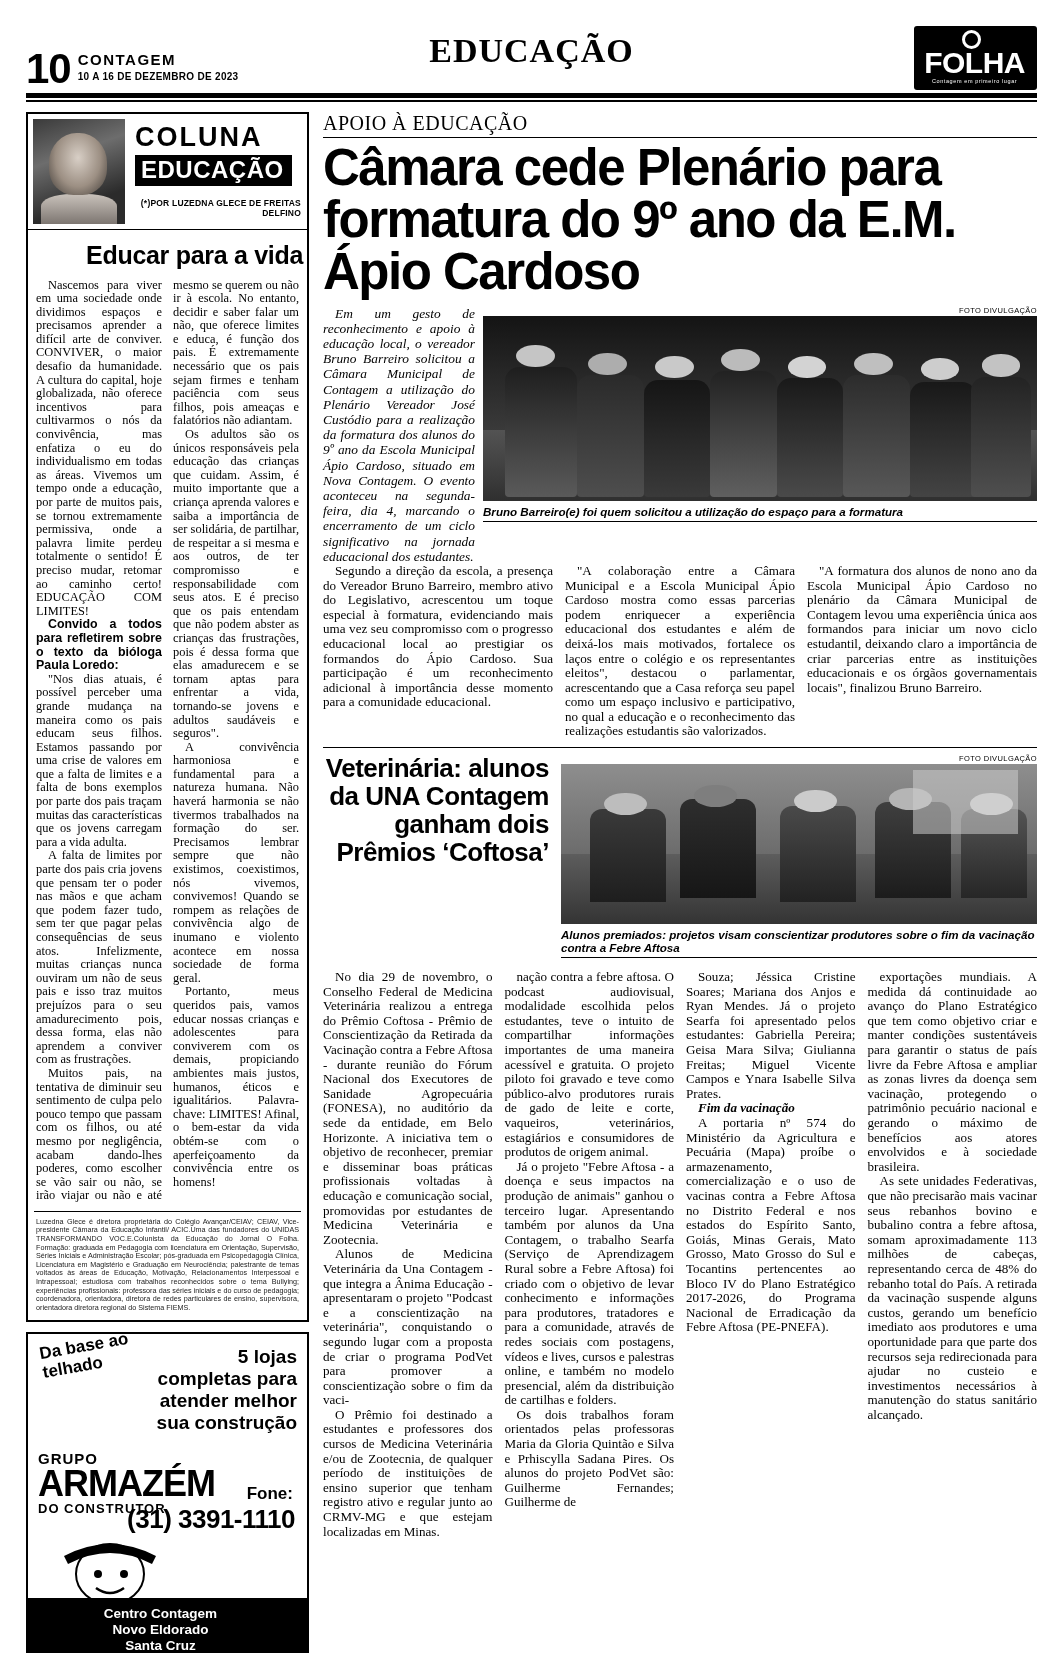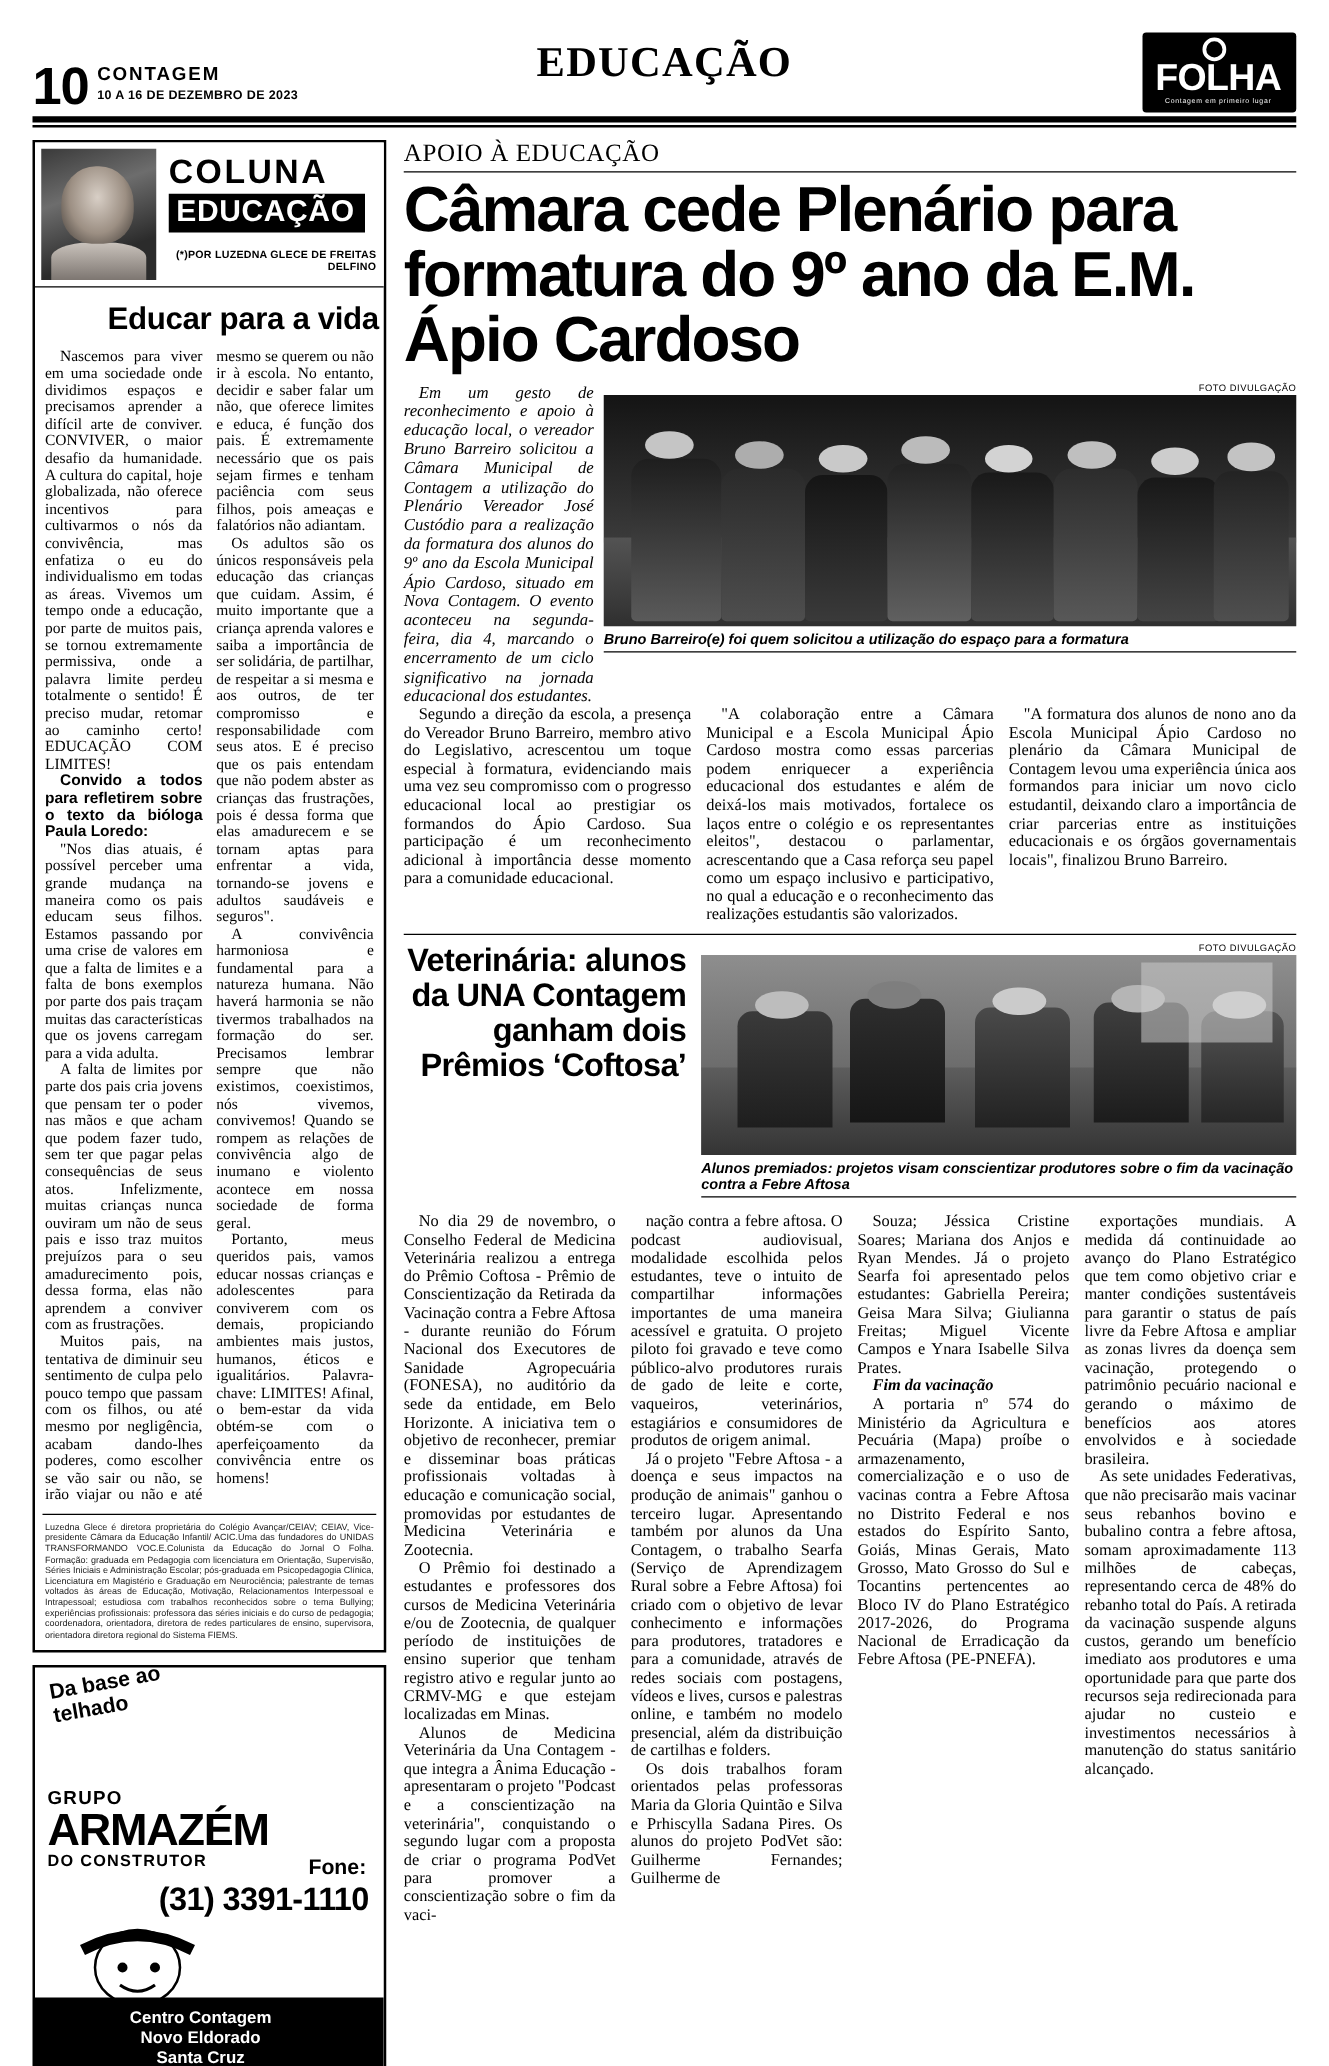--- a/index.html
+++ b/index.html
@@ -123,21 +123,21 @@
     width:128px; flex:0 0 128px; padding:12px 0 0 8px;
     font-family:"Liberation Sans", sans-serif;
     font-weight:bold; font-size:17px; line-height:19px;
     transform:rotate(-10deg); transform-origin:left top;
   }
   .ad-head {
     flex:1; padding:12px 10px 0 0; text-align:right;
     font-family:"Liberation Sans", sans-serif;
     font-weight:bold; font-size:19px; line-height:22px;
   }
-  .ad-logo { position:absolute; left:10px; top:96px; width:180px; }
+  .ad-logo { position:absolute; left:10px; top:116px; width:180px; }
   .ad-logo-1 { font-family:"Liberation Sans", sans-serif; font-weight:bold; font-size:15px; letter-spacing:1px; }
   .ad-logo-2 { font-family:"Liberation Sans", sans-serif; font-weight:bold; font-size:36px; line-height:34px; letter-spacing:-1px; }
   .ad-logo-3 { font-family:"Liberation Sans", sans-serif; font-weight:bold; font-size:13px; letter-spacing:1px; }
   .ad-phone-label {
     position:absolute; right:14px; top:150px;
     font-family:"Liberation Sans", sans-serif; font-weight:bold; font-size:17px;
   }
   .ad-phone {
     position:absolute; right:12px; top:170px;
     font-family:"Liberation Sans", sans-serif; font-weight:bold; font-size:26px; letter-spacing:-0.5px;
@@ -258,20 +258,21 @@
           <p>Os adultos são os únicos responsáveis pela educação das crianças que cuidam. Assim, é muito importante que a criança aprenda valores e saiba a importância de ser solidária, de partilhar, de respeitar a si mesma e aos outros, de ter compromisso e responsabilidade com seus atos. E é preciso que os pais entendam que não podem abster as crianças das frustrações, pois é dessa forma que elas amadurecem e se tornam aptas para enfrentar a vida, tornando-se jovens e adultos saudáveis e seguros".</p>
           <p>A convivência harmoniosa e fundamental para a natureza humana. Não haverá harmonia se não tivermos trabalhados na formação do ser. Precisamos lembrar sempre que não existimos, coexistimos, nós vivemos, convivemos! Quando se rompem as relações de convivência algo de inumano e violento acontece em nossa sociedade de forma geral.</p>
           <p>Portanto, meus queridos pais, vamos educar nossas crianças e adolescentes para conviverem com os demais, propiciando ambientes mais justos, humanos, éticos e igualitários. Palavra-chave: LIMITES! Afinal, o bem-estar da vida obtém-se com o aperfeiçoamento da convivência entre os homens!</p>
         </div>
         <div class="credits">Luzedna Glece é diretora proprietária do Colégio Avançar/CEIAV; CEIAV, Vice-presidente Câmara da Educação Infantil/ ACIC.Uma das fundadores do UNIDAS TRANSFORMANDO VOC.E.Colunista da Educação do Jornal O Folha. Formação: graduada em Pedagogia com licenciatura em Orientação, Supervisão, Séries Iniciais e Administração Escolar; pós-graduada em Psicopedagogia Clínica, Licenciatura em Magistério e Graduação em Neurociência; palestrante de temas voltados às áreas de Educação, Motivação, Relacionamentos Interpessoal e Intrapessoal; estudiosa com trabalhos reconhecidos sobre o tema Bullying; experiências profissionais: professora das séries iniciais e do curso de pedagogia; coordenadora, orientadora, diretora de redes particulares de ensino, supervisora, orientadora diretora regional do Sistema FIEMS.</div>
       </div>
 
       <div class="ad-box">
         <div class="ad-top">
           <div class="ad-slogan">Da base ao telhado</div>
+          <div class="ad-head">5 lojas completas para atender melhor sua construção</div>
         </div>
         <div class="ad-logo">
           <div class="ad-logo-1">GRUPO</div>
           <div class="ad-logo-2">ARMAZÉM</div>
           <div class="ad-logo-3">DO CONSTRUTOR</div>
         </div>
         <div class="ad-phone-label">Fone:</div>
         <div class="ad-phone">(31) 3391-1110</div>
         <svg class="ad-mascot" viewBox="0 0 132 150">
           <ellipse cx="66" cy="44" rx="34" ry="30" fill="#fff" stroke="#000" stroke-width="2"></ellipse>
@@ -364,22 +365,22 @@
             <div style="position:absolute;left:86%;top:18%;width:9%;height:14%;border-radius:50%;background:#ddd1c3;"></div>
             <div style="position:absolute;right:4%;top:4%;width:22%;height:40%;background:#ccc;opacity:.55;"></div>
           </div>
           <div class="caption">Alunos premiados: projetos visam conscientizar produtores sobre o fim da vacinação contra a Febre Aftosa</div>
         </div>
       </div>
 
       <div class="cols4">
         <div class="c">
           <p>No dia 29 de novembro, o Conselho Federal de Medicina Veterinária realizou a entrega do Prêmio Coftosa - Prêmio de Conscientização da Retirada da Vacinação contra a Febre Aftosa - durante reunião do Fórum Nacional dos Executores de Sanidade Agropecuária (FONESA), no auditório da sede da entidade, em Belo Horizonte. A iniciativa tem o objetivo de reconhecer, premiar e disseminar boas práticas profissionais voltadas à educação e comunicação social, promovidas por estudantes de Medicina Veterinária e Zootecnia.</p>
+          <p>Alunos de Medicina Veterinária da Una Contagem - que integra a Ânima Educação - apresentaram o projeto "Podcast e a conscientização na veterinária", conquistando o segundo lugar com a proposta de criar o programa PodVet para promover a conscientização sobre o fim da vaci-</p>
           <p>O Prêmio foi destinado a estudantes e professores dos cursos de Medicina Veterinária e/ou de Zootecnia, de qualquer período de instituições de ensino superior que tenham registro ativo e regular junto ao CRMV-MG e que estejam localizadas em Minas.</p>
-          <p>Alunos de Medicina Veterinária da Una Contagem - que integra a Ânima Educação - apresentaram o projeto "Podcast e a conscientização na veterinária", conquistando o segundo lugar com a proposta de criar o programa PodVet para promover a conscientização sobre o fim da vaci-</p>
         </div>
         <div class="c">
           <p>nação contra a febre aftosa. O podcast audiovisual, modalidade escolhida pelos estudantes, teve o intuito de compartilhar informações importantes de uma maneira acessível e gratuita. O projeto piloto foi gravado e teve como público-alvo produtores rurais de gado de leite e corte, vaqueiros, veterinários, estagiários e consumidores de produtos de origem animal.</p>
           <p>Já o projeto "Febre Aftosa - a doença e seus impactos na produção de animais" ganhou o terceiro lugar. Apresentando também por alunos da Una Contagem, o trabalho Searfa (Serviço de Aprendizagem Rural sobre a Febre Aftosa) foi criado com o objetivo de levar conhecimento e informações para produtores, tratadores e para a comunidade, através de redes sociais com postagens, vídeos e lives, cursos e palestras online, e também no modelo presencial, além da distribuição de cartilhas e folders.</p>
           <p>Os dois trabalhos foram orientados pelas professoras Maria da Gloria Quintão e Silva e Prhiscylla Sadana Pires. Os alunos do projeto PodVet são: Guilherme Fernandes; Guilherme de</p>
         </div>
         <div class="c">
           <p>Souza; Jéssica Cristine Soares; Mariana dos Anjos e Ryan Mendes. Já o projeto Searfa foi apresentado pelos estudantes: Gabriella Pereira; Geisa Mara Silva; Giulianna Freitas; Miguel Vicente Campos e Ynara Isabelle Silva Prates.</p>
           <p class="subhead-small">Fim da vacinação</p>
           <p>A portaria nº 574 do Ministério da Agricultura e Pecuária (Mapa) proíbe o armazenamento, comercialização e o uso de vacinas contra a Febre Aftosa no Distrito Federal e nos estados do Espírito Santo, Goiás, Minas Gerais, Mato Grosso, Mato Grosso do Sul e Tocantins pertencentes ao Bloco IV do Plano Estratégico 2017-2026, do Programa Nacional de Erradicação da Febre Aftosa (PE-PNEFA).</p>

